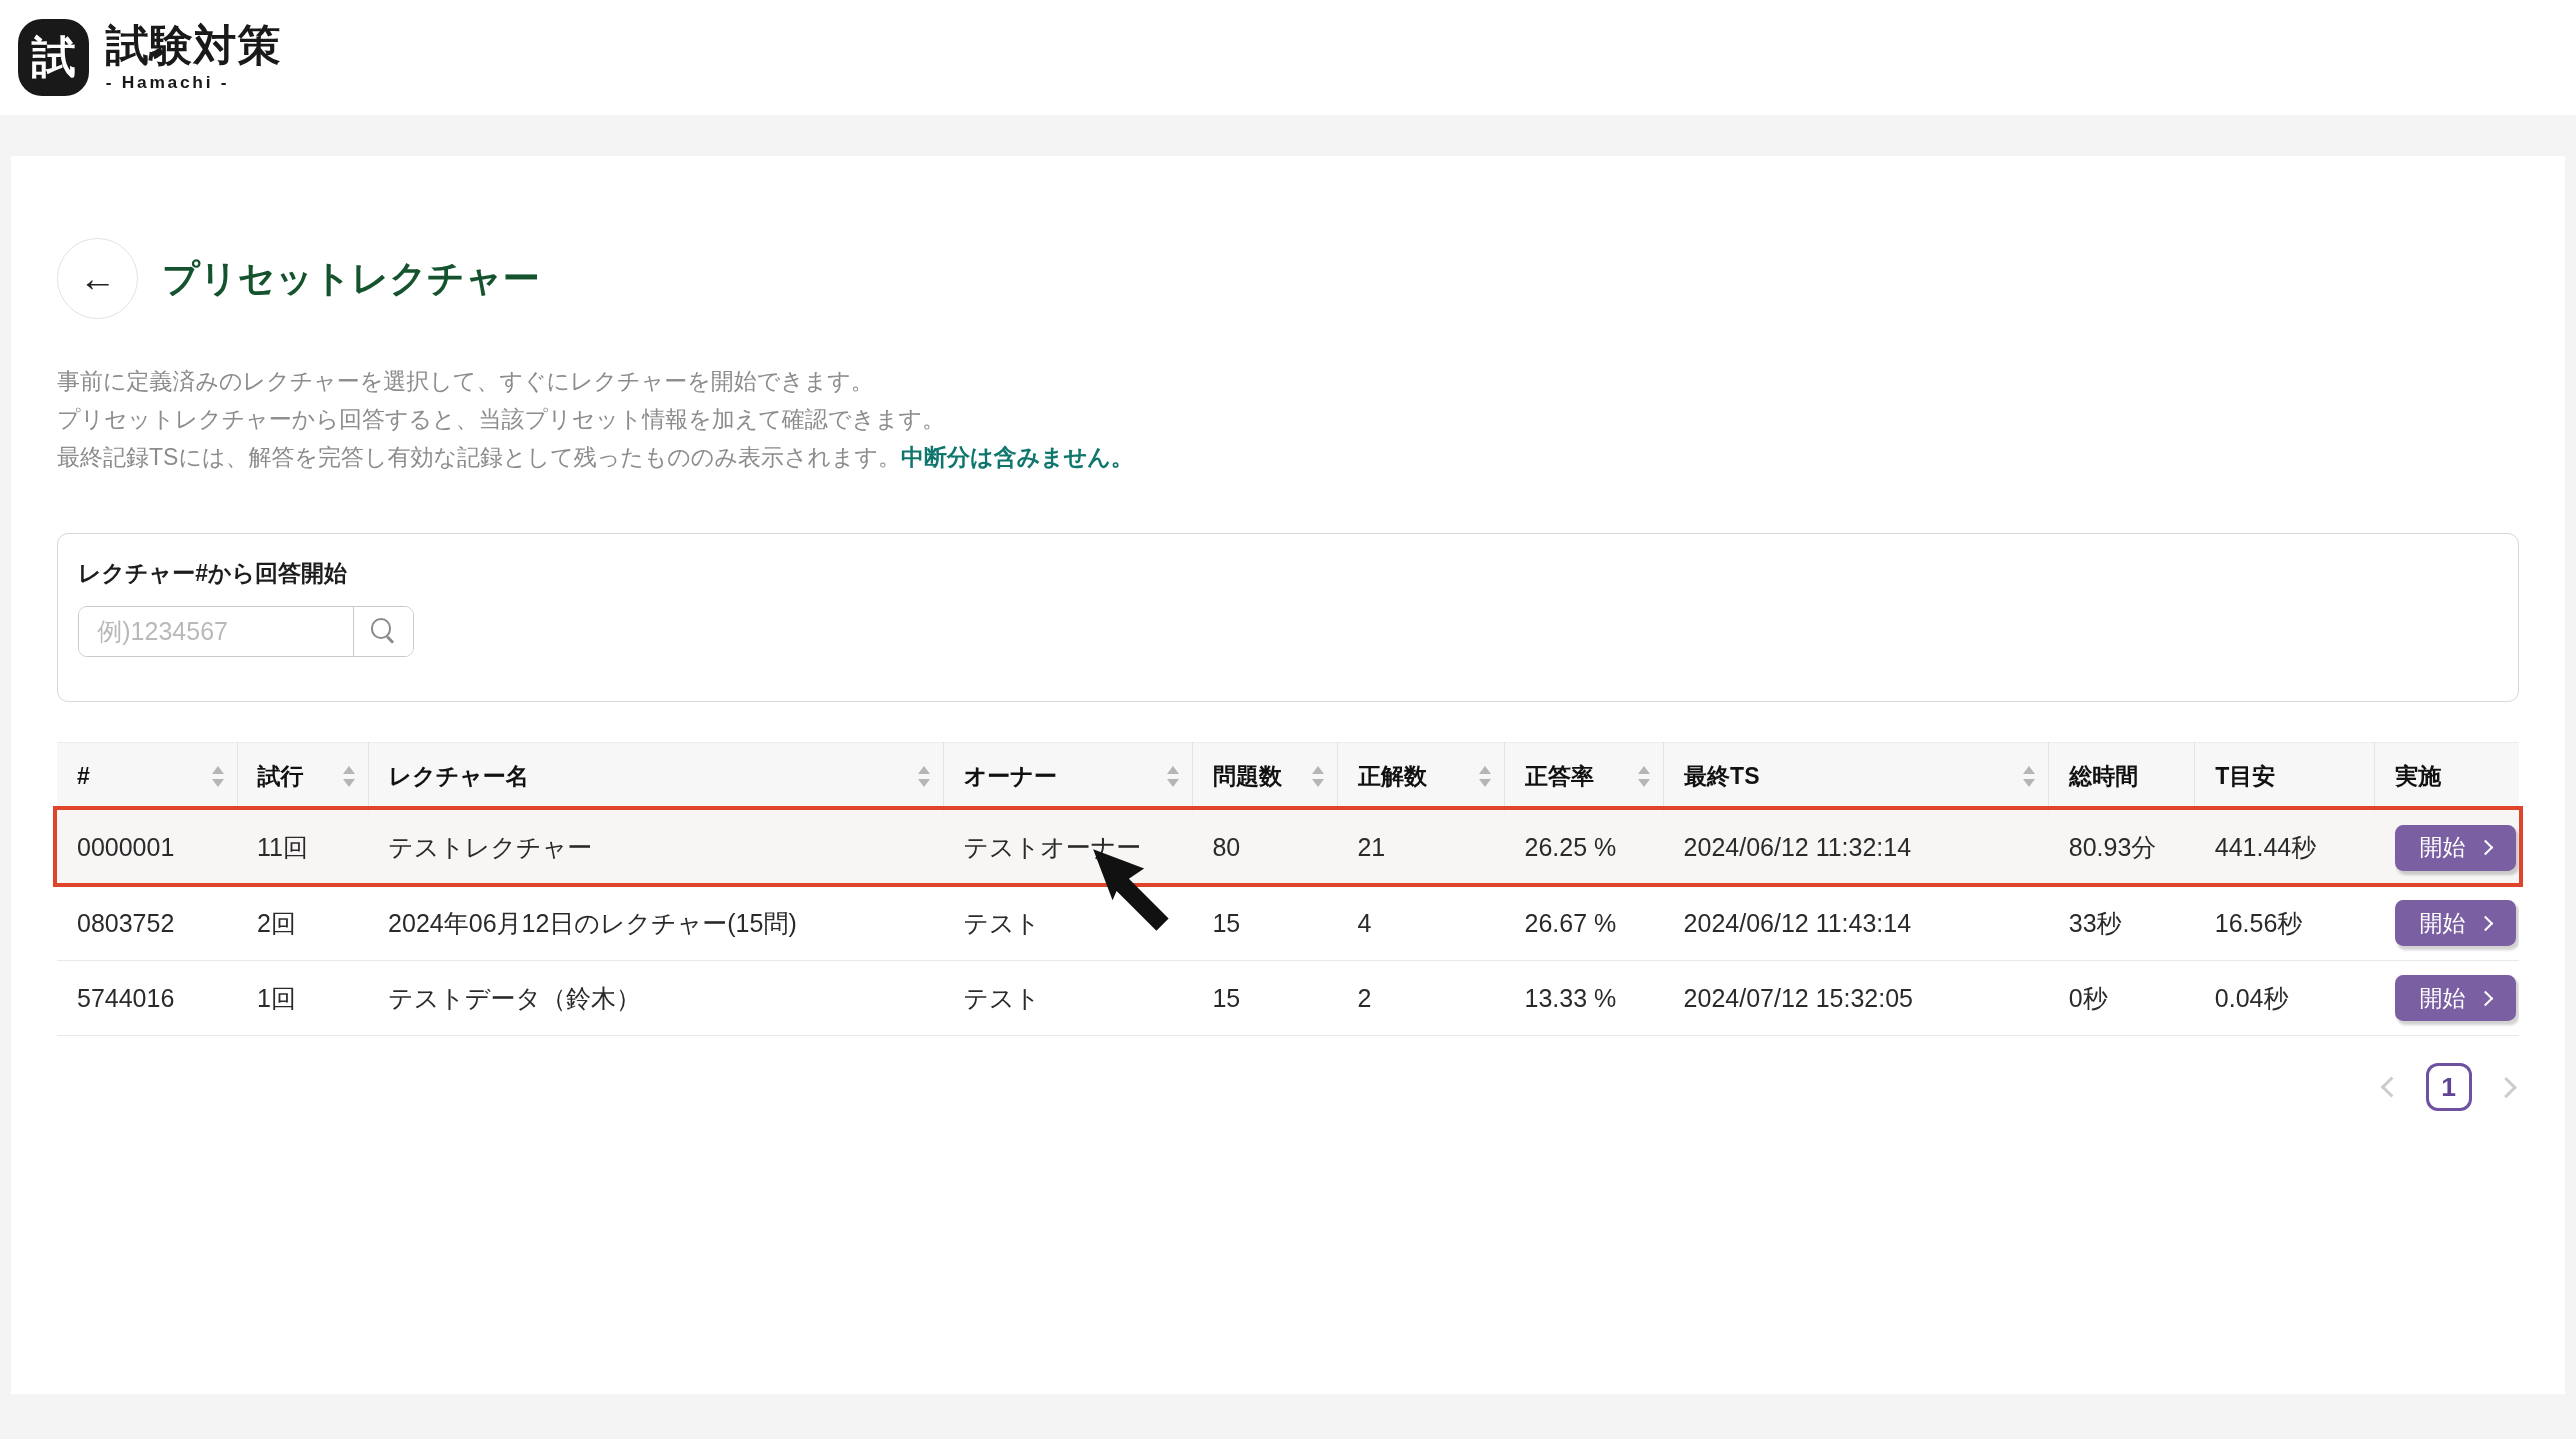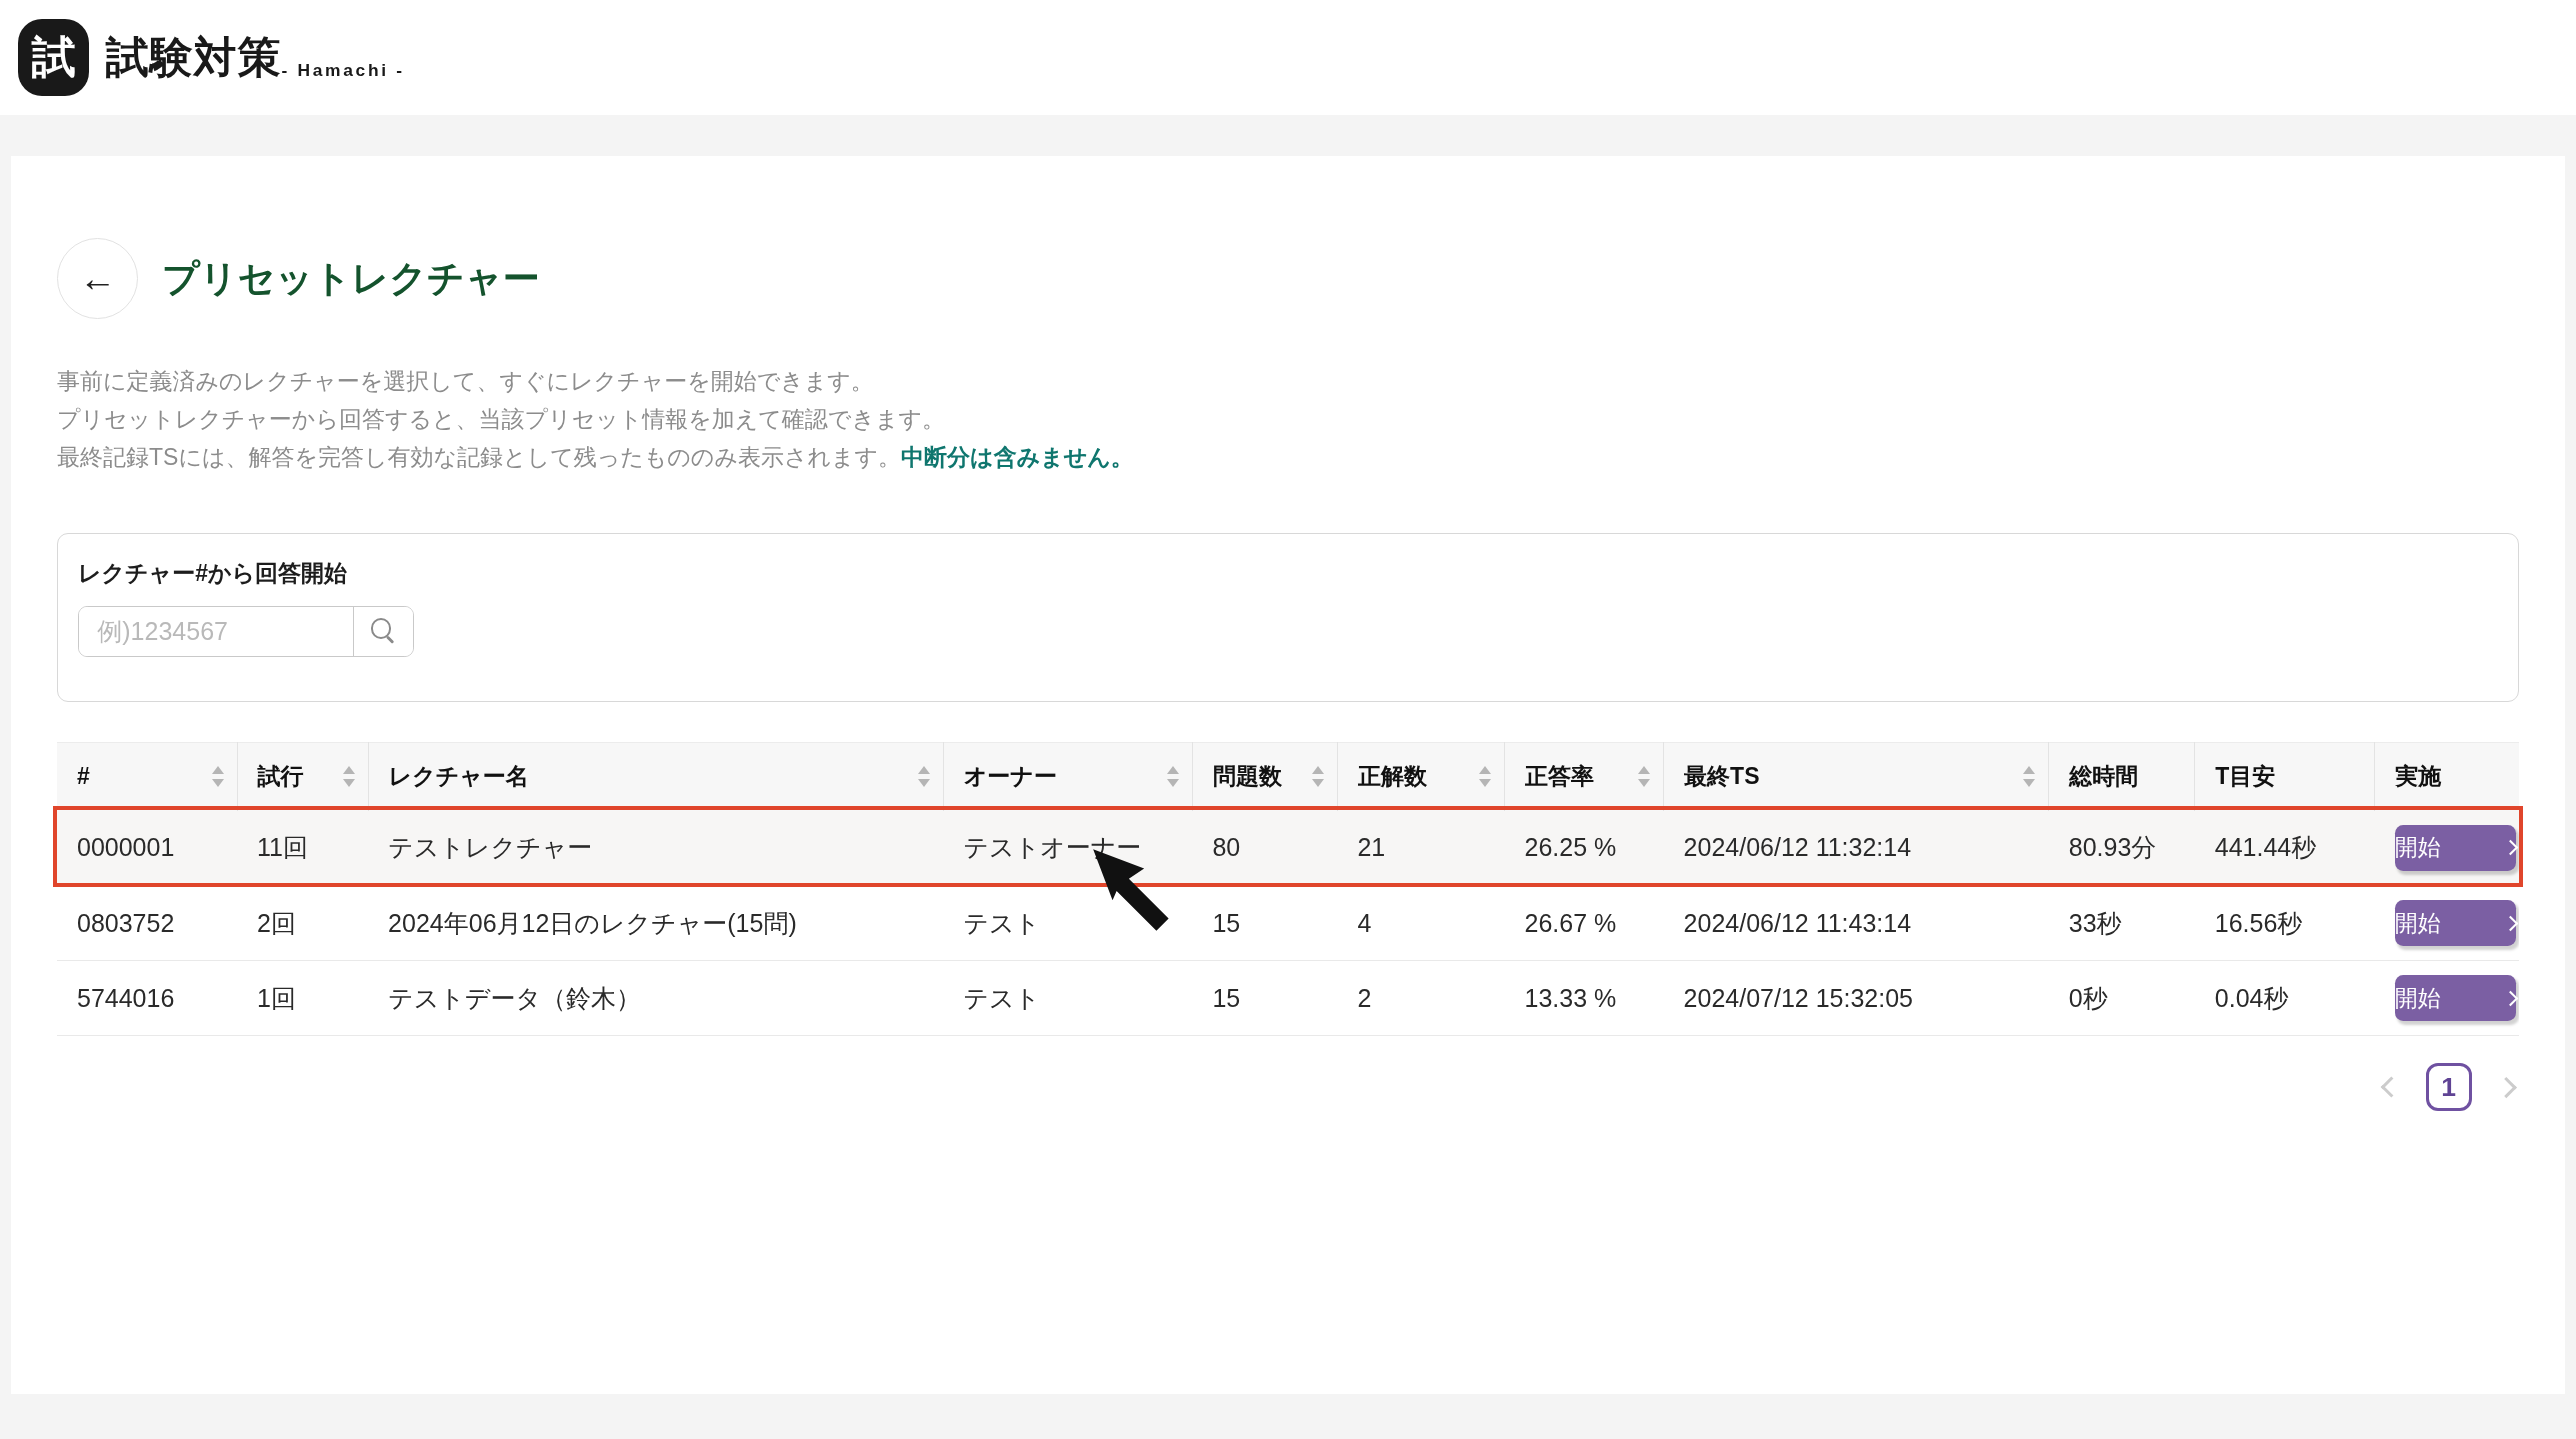--- a/index.html
+++ b/index.html
@@ -15,21 +15,21 @@
   .appbar {
     height: 115px; background: #ffffff;
     display: flex; align-items: center; padding-left: 18.3px;
   }
   .brand { display: flex; align-items: center; gap: 16.5px; }
   .brand-icon {
     width: 71px; height: 77px; background: #191919; border-radius: 24px;
     display: flex; align-items: center; justify-content: center;
   }
   .brand-icon span { color: #ffffff; font-size: 44px; font-weight: 800; }
-  .brand-text { display: flex; flex-direction: row; align-items: flex-end; }
+  .brand-text { display: flex; flex-direction: column; align-items: flex-start; }
   .brand-name { font-size: 43px; font-weight: 800; color: #191919; letter-spacing: 0.9px; line-height: 1.1; }
   .brand-sub { font-size: 17.4px; font-weight: 700; color: #191919; letter-spacing: 2.7px; margin-top: 1.8px; }
 
   
   .gap-band { height: 41px; background: #f4f4f4; }
   .card {
     margin: 0 11px; background: #ffffff; height: 1238px;
     padding: 82px 46px 0 46px; position: relative;
   }
 
@@ -94,21 +94,21 @@
   .th-inner { display: flex; align-items: center; justify-content: space-between; padding: 0 12.8px 0 20px; }
   .sort { display: flex; flex-direction: column; align-items: center; gap: 4.6px; cursor: pointer; }
   .tri-up { width: 0; height: 0; border-left: 6.4px solid transparent; border-right: 6.4px solid transparent; border-bottom: 8.2px solid #b5b5b5; }
   .tri-down { width: 0; height: 0; border-left: 6.4px solid transparent; border-right: 6.4px solid transparent; border-top: 8.2px solid #b5b5b5; }
   tbody tr { height: 75px; border-bottom: 1.8px solid #e9e9e9; background: #ffffff; }
   tbody tr.highlighted { background: #f7f6f5; }
   td { font-size: 25px; color: #2a2a2a; padding-left: 20px; vertical-align: middle; overflow: hidden; white-space: nowrap; }
 
   .start-btn {
     width: 121px; height: 46px; background: #7b5fa3; border: none; border-radius: 8.2px;
-    color: #ffffff; font-size: 23px; display: flex; align-items: center; justify-content: space-between;
+    color: #ffffff; font-size: 23px; display: flex; align-items: center; justify-content: center;
     gap: 12.8px; cursor: pointer; box-shadow: 2.7px 3.7px 2.7px rgba(0,0,0,0.18);
     font-family: "Liberation Sans", "DejaVu Sans", sans-serif;
   }
   .btn-chev { width: 11px; height: 11px; border-top: 2.7px solid #ffffff; border-right: 2.7px solid #ffffff; transform: rotate(45deg); margin-left: 1.8px; }
 
   .row-highlight-frame {
     position: absolute; left: -3.7px; right: -3.7px; top: 64px; height: 81px;
     border: 4.6px solid #e0452b; pointer-events: none; z-index: 5;
   }
 

